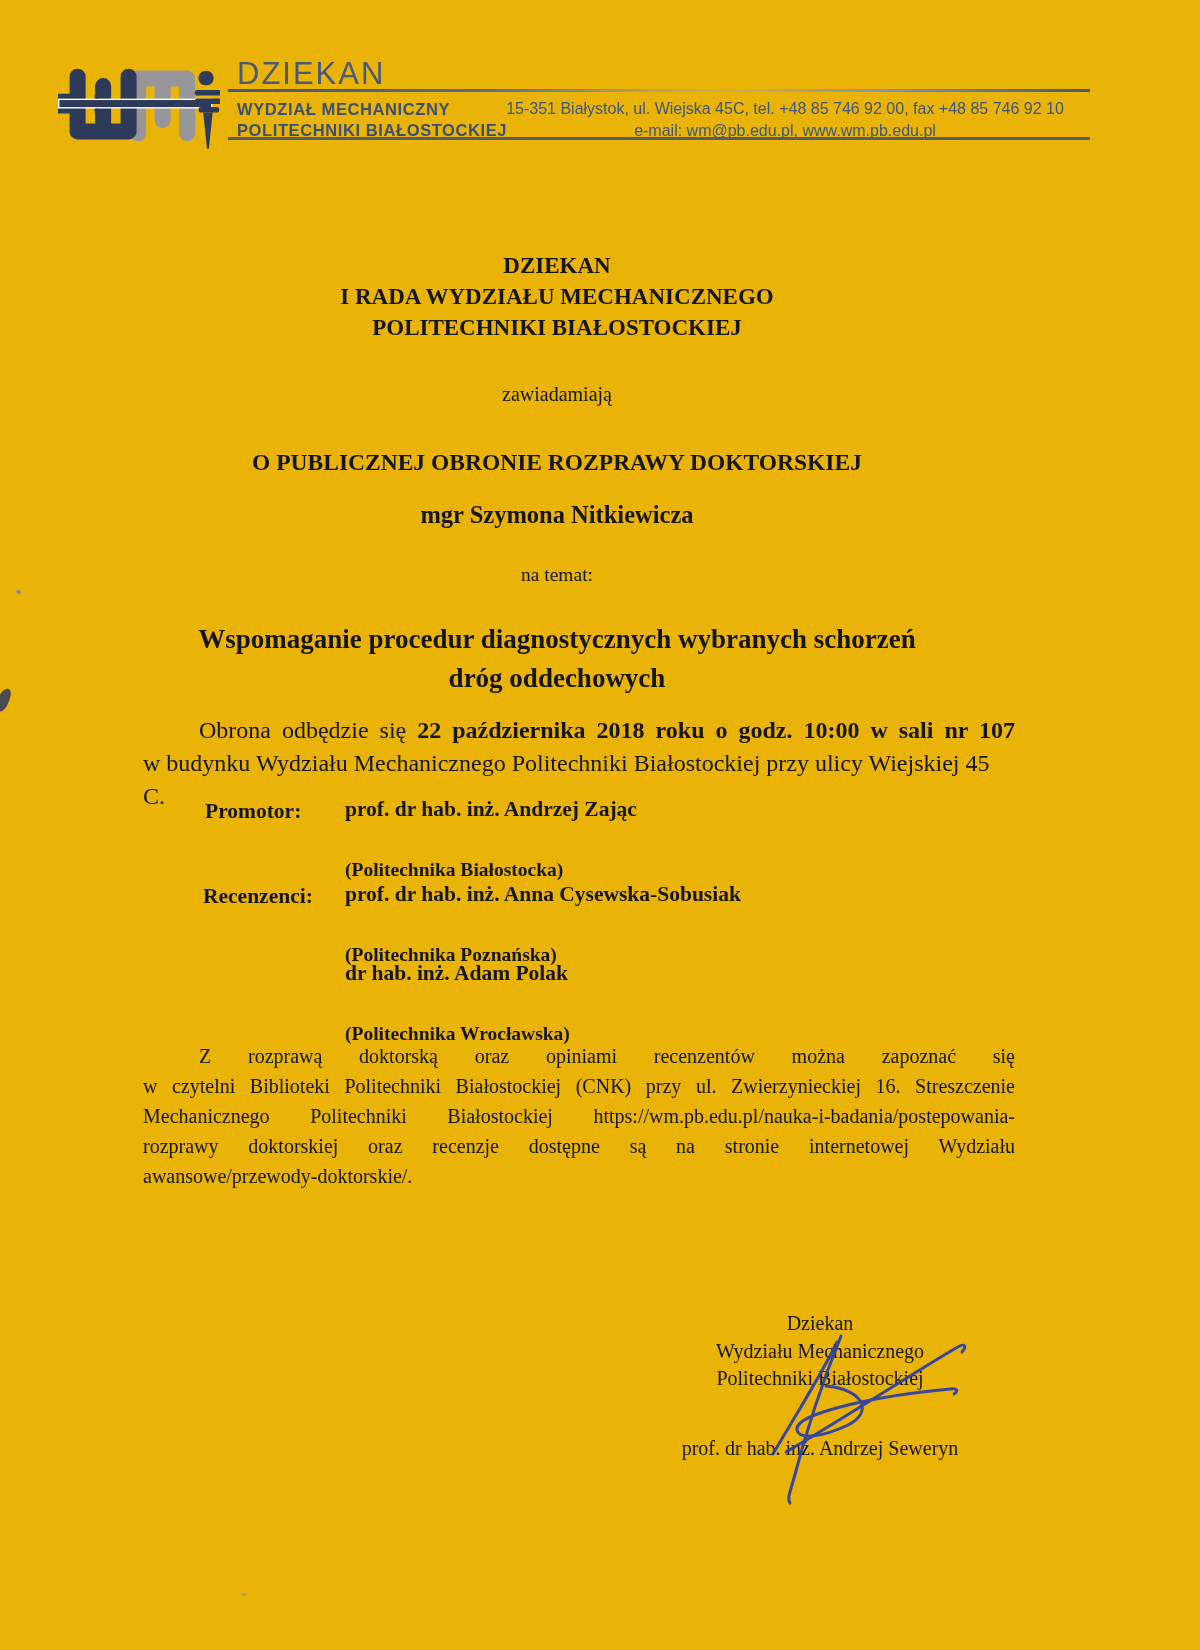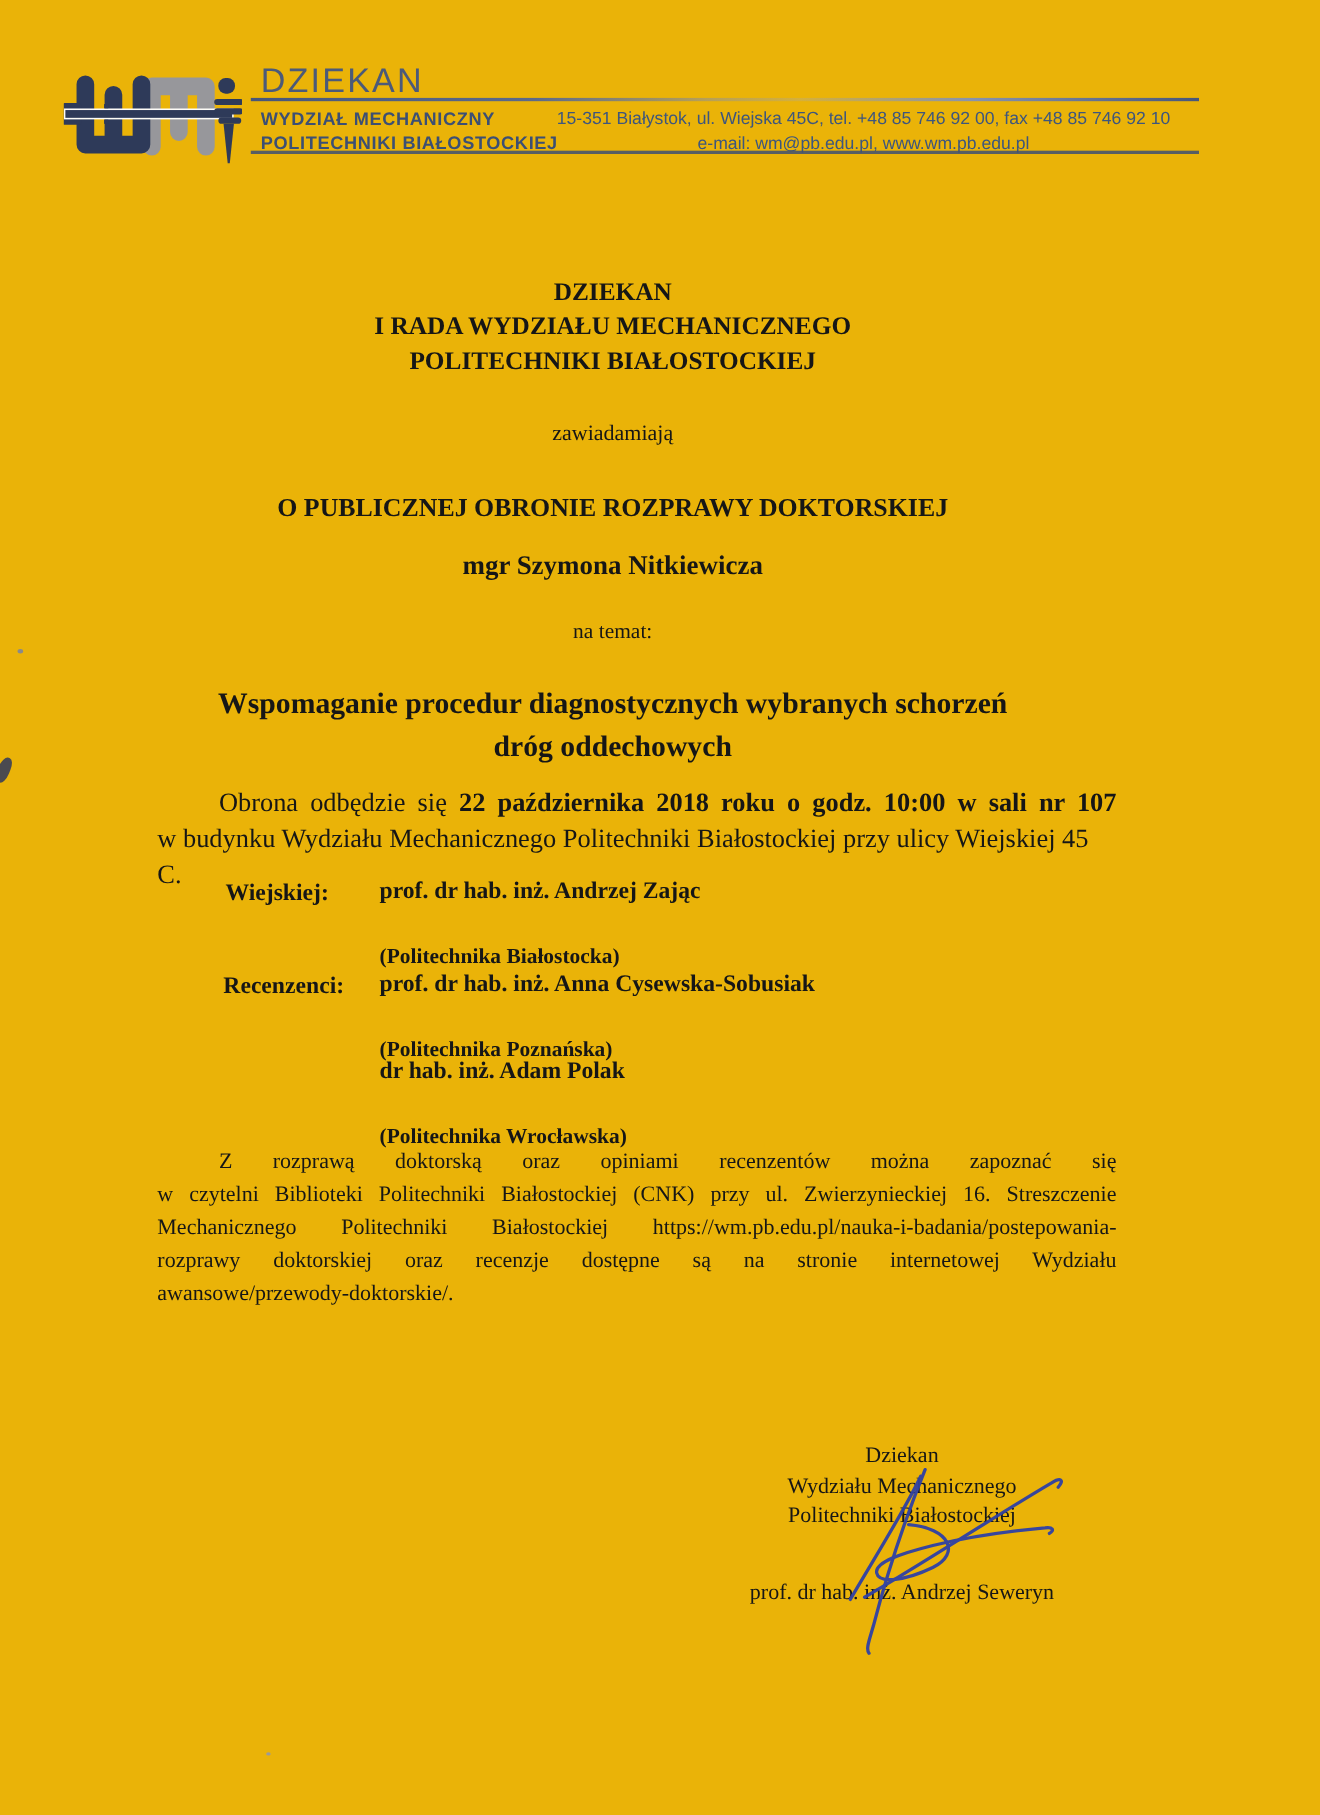--- a/index.html
+++ b/index.html
@@ -103,21 +103,21 @@
   </div>
 
   <div class="abs para p1">
     <div class="jline indent">
       <span>Obrona odbędzie się</span>
       <b>22 października 2018 roku o godz. 10:00 w sali nr 107</b>
     </div>
     <div>w budynku Wydziału Mechanicznego Politechniki Białostockiej przy ulicy Wiejskiej 45 C.</div>
   </div>
 
-  <div class="abs lbl" style="left:205px;top:799px;">Wiejskiej:</div>
+  <div class="abs lbl" style="left:205px;top:799px;">Promotor:</div>
   <div class="abs pname" style="left:345px;top:797px;">prof. dr hab. inż. Andrzej Zając</div>
   <div class="abs paffil" style="left:345px;top:831px;">(Politechnika Białostocka)</div>
 
   <div class="abs lbl" style="left:203px;top:884px;">Recenzenci:</div>
   <div class="abs pname" style="left:345px;top:882px;">prof. dr hab. inż. Anna Cysewska-Sobusiak</div>
   <div class="abs paffil" style="left:345px;top:916px;">(Politechnika Poznańska)</div>
   <div class="abs pname" style="left:345px;top:961px;">dr hab. inż. Adam Polak</div>
   <div class="abs paffil" style="left:345px;top:995px;">(Politechnika Wrocławska)</div>
 
   <div class="abs para p2">

